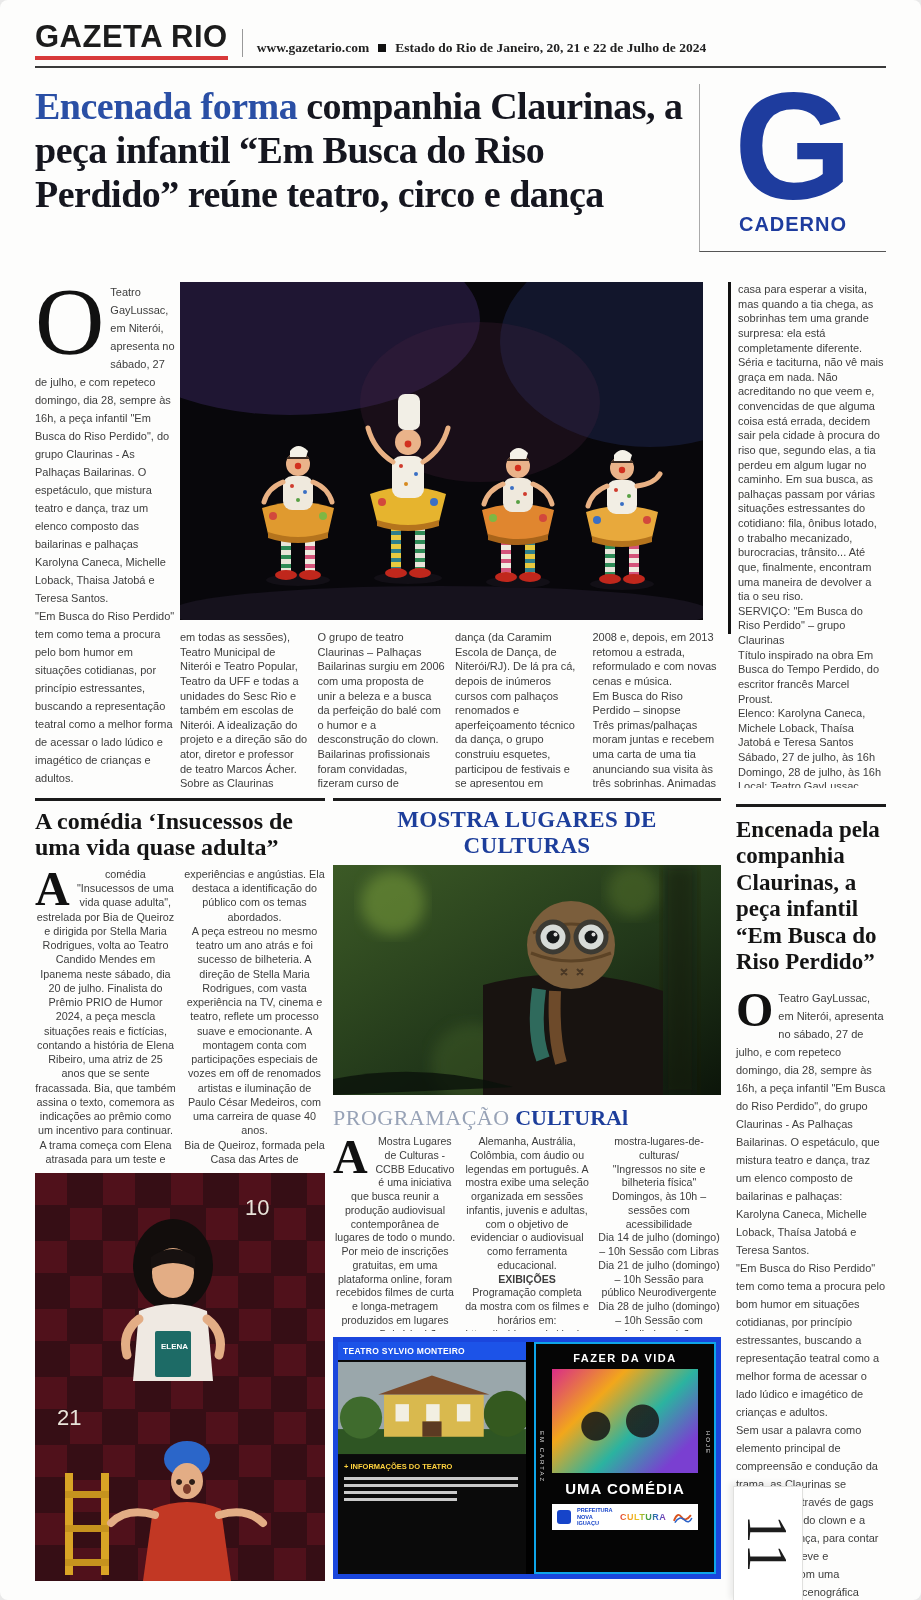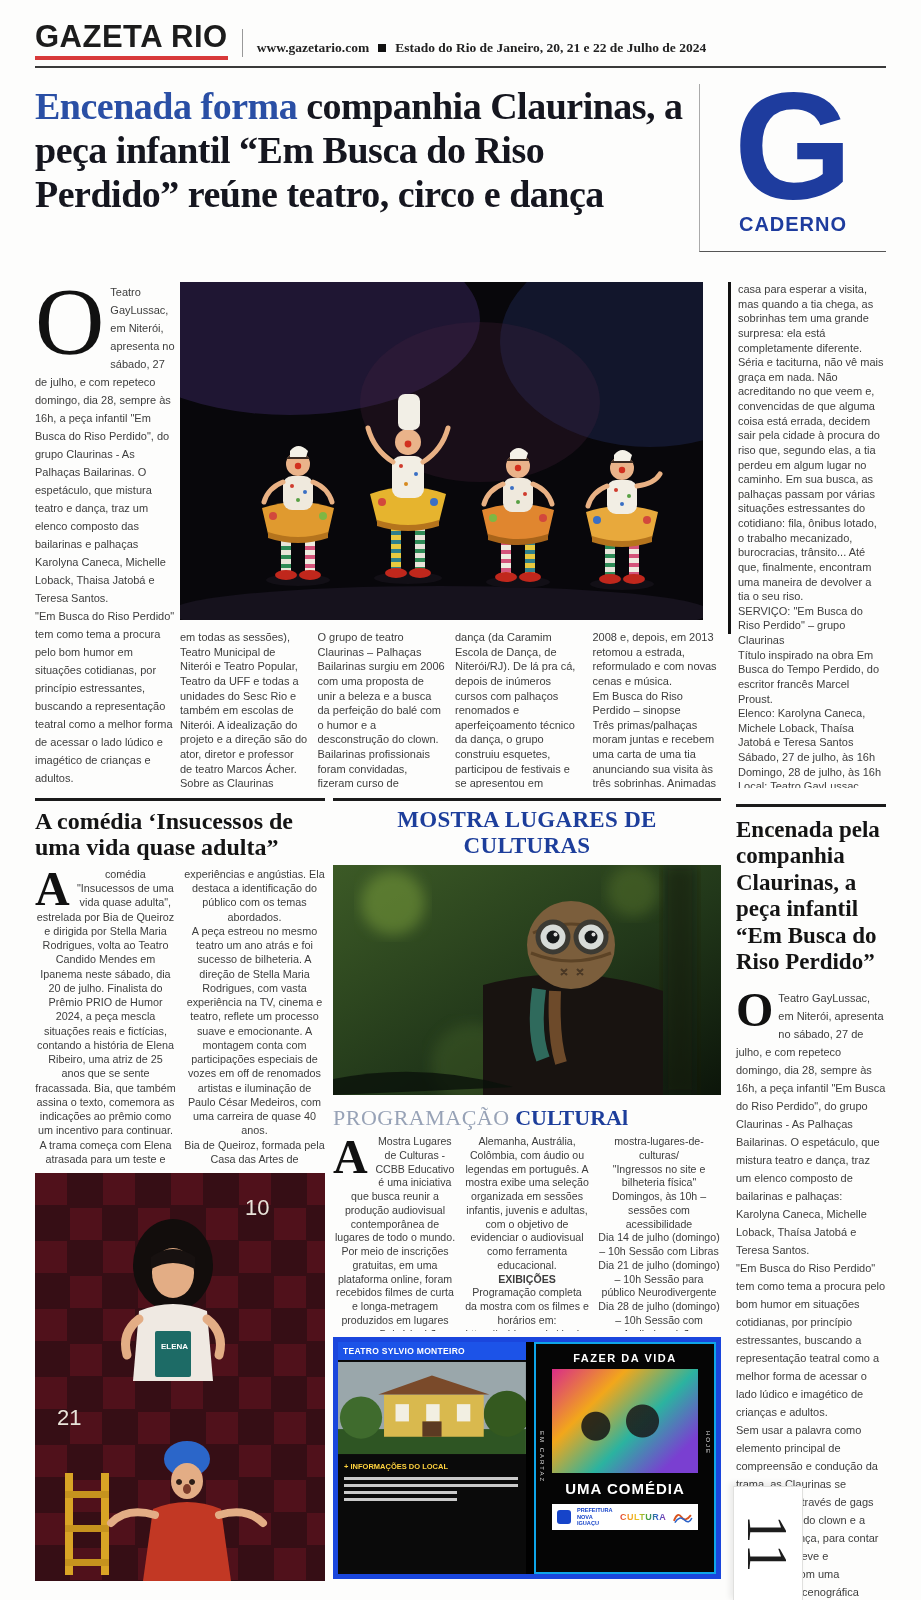--- a/index.html
+++ b/index.html
@@ -1,18 +1,18 @@
 <!DOCTYPE html>
 <html lang="pt"><head>
 <meta charset="utf-8">
 <style>
   html,body{margin:0;padding:0;background:#e9e9e9;}
   .page{position:relative;width:921px;height:1600px;background:#fdfdfc;margin:0 auto;
         box-sizing:border-box;padding:14px 35px 0 35px;overflow:hidden;
-        font-family:"Liberation Sans",sans-serif;color:#3d3d3d;}
+        font-family:"Liberation Sans",sans-serif;color:#3d3d3d;border-radius:8px;}
   
   .masthead{display:flex;align-items:flex-end;gap:14px;height:46px;}
   .brand{font-family:"Liberation Sans",sans-serif;font-weight:bold;font-size:31px;
          letter-spacing:.5px;color:#1c1c1c;line-height:1;}
   .brand-underline{height:4px;background:#d8393a;margin-top:4px;width:100%;}
   .mast-divider{width:1px;height:28px;background:#999;margin-bottom:3px;}
   .mast-meta{display:flex;align-items:center;gap:9px;margin-bottom:4px;
              font-family:"Liberation Serif",serif;font-weight:bold;font-size:13.5px;color:#222;}
   .sq{width:8px;height:8px;background:#111;display:inline-block;}
   .mast-rule{border:none;border-top:2px solid #3a3a3a;margin:6px 0 0 0;}
@@ -379,21 +379,21 @@
             <rect y="70" width="196" height="26" fill="#2e5523"></rect>
             <circle cx="24" cy="58" r="22" fill="#3f6b2d"></circle>
             <circle cx="176" cy="54" r="24" fill="#34591f"></circle>
             <rect x="48" y="34" width="104" height="44" fill="#d9b94e"></rect>
             <polygon points="42,34 98,14 158,34" fill="#7a4a2a"></polygon>
             <rect x="60" y="44" width="14" height="18" fill="#f2efe2"></rect>
             <rect x="92" y="44" width="14" height="18" fill="#f2efe2"></rect>
             <rect x="124" y="44" width="14" height="18" fill="#f2efe2"></rect>
             <rect x="88" y="62" width="20" height="16" fill="#5c3a22"></rect>
           </svg>
-          <div class="fl-info">+ INFORMAÇÕES DO LOCAL</div>
+          <div class="fl-info">+ INFORMAÇÕES DO TEATRO</div>
           <div class="fl-line"></div>
           <div class="fl-line"></div>
           <div class="fl-line short"></div>
           <div class="fl-line short"></div>
         </div>
         <div class="flyer-right">
           <span class="vtext left">EM CARTAZ</span>
           <span class="vtext right">HOJE</span>
           <div class="fz-title">FAZER DA VIDA</div>
           <div class="collage"></div>

